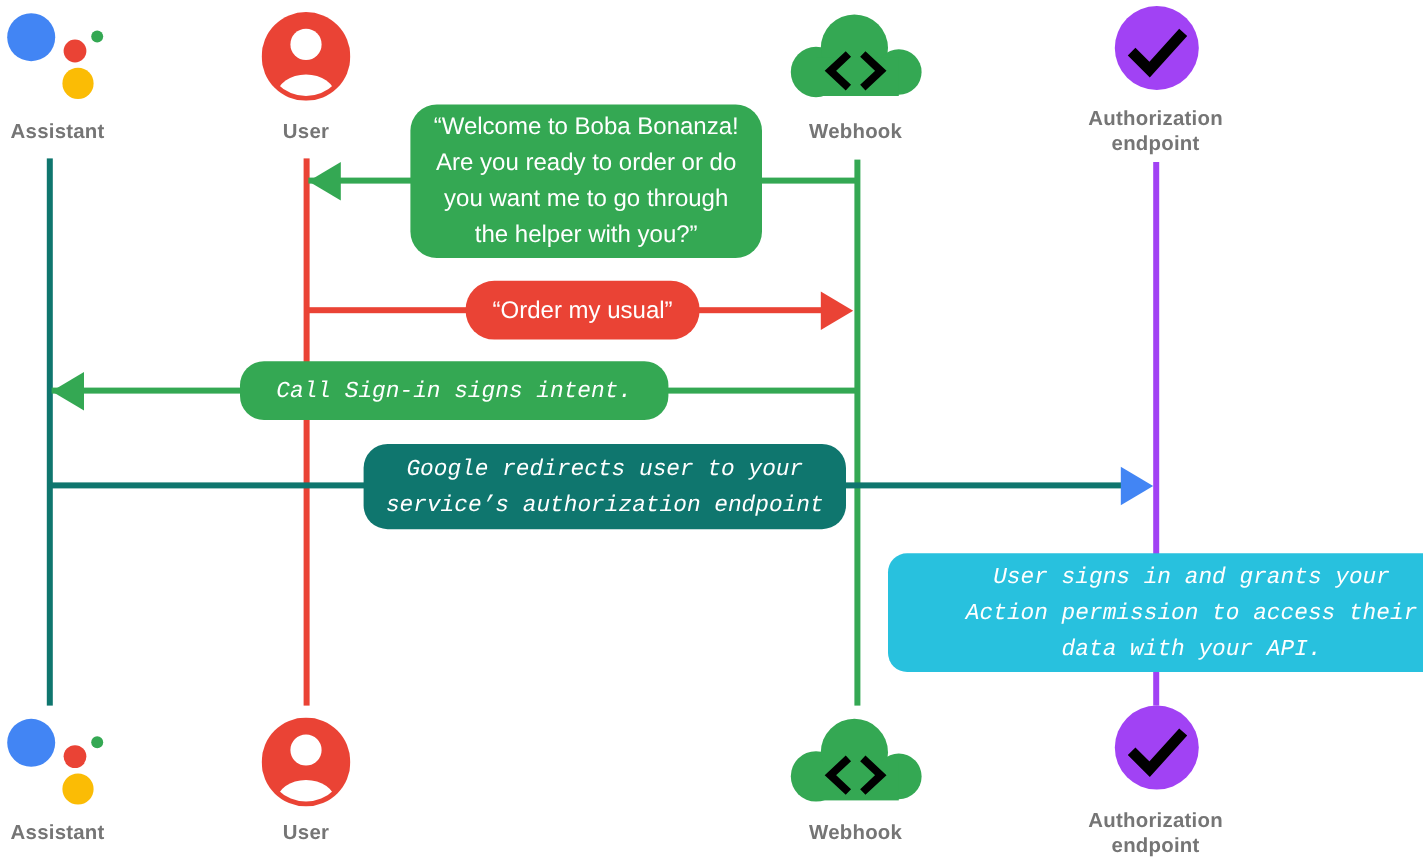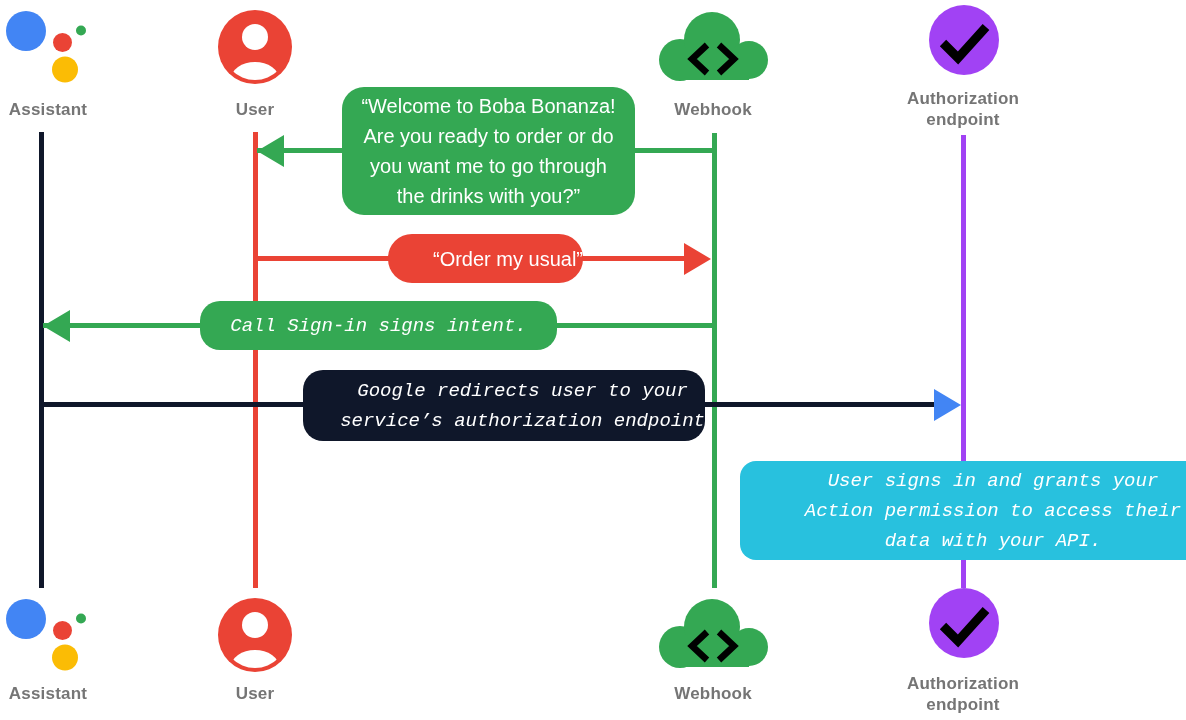--- a/index.html
+++ b/index.html
@@ -26,22 +26,22 @@
   .arr-left-green  { border-right:27px solid #34a853; }
   .arr-right-red   { border-left:27px solid #ea4335; }
   .arr-right-blue  { border-left:27px solid #4285f4; }
   .icon { position:absolute; z-index:5; }
   .lbl {
     position:absolute; z-index:5;
     color:#757575; font-weight:700; font-size:17px; line-height:21px;
     text-align:center; letter-spacing:0.2px;
   }
   .c-green  { background:#34a853; }
-  .c-red    { background:#ea4335;justify-content:flex-end; }
-  .c-blue   { background:#0f172a;justify-content:flex-end; }
+  .c-red    { background:#ea4335; }
+  .c-blue   { background:#0f766e; }
   .c-purple { background:#a142f4; }
   .c-cyan   { background:#28c1de; }
 </style>
 </head>
 <body>
 
 <div class="stage">
 
   <div class="lifeline c-blue" style="left:39px;  top:132px; height:456px;"></div>
   <div class="lifeline c-red" style="left:253px; top:132px; height:456px;"></div>
@@ -50,21 +50,21 @@
 
   <div class="hline c-green" style="left:257px; top:148px; width:457px;"></div>
   <div class="hline c-red" style="left:255px; top:256px; width:435px;"></div>
   <div class="hline c-green" style="left:43px;  top:323px; width:671px;"></div>
   <div class="hline c-blue" style="left:41px;  top:402px; width:898px;"></div>
 
   <div class="box c-green" style="left:342px; top:87px;  width:293px; height:128px; border-radius:22px;">
     <div class="txt speech">“Welcome to Boba Bonanza!
 Are you ready to order or do
 you want me to go through
-the drinks with you?”</div>
+the helper with you?”</div>
   </div>
 
   <div class="box c-red" style="left:388px; top:234px; width:195px; height:49px; border-radius:24px;">
     <div class="txt speech">“Order my usual”</div>
   </div>
 
   <div class="box c-green" style="left:200px; top:301px; width:357px; height:49px; border-radius:20px;">
     <div class="txt code">Call Sign-in signs intent.</div>
   </div>
 

